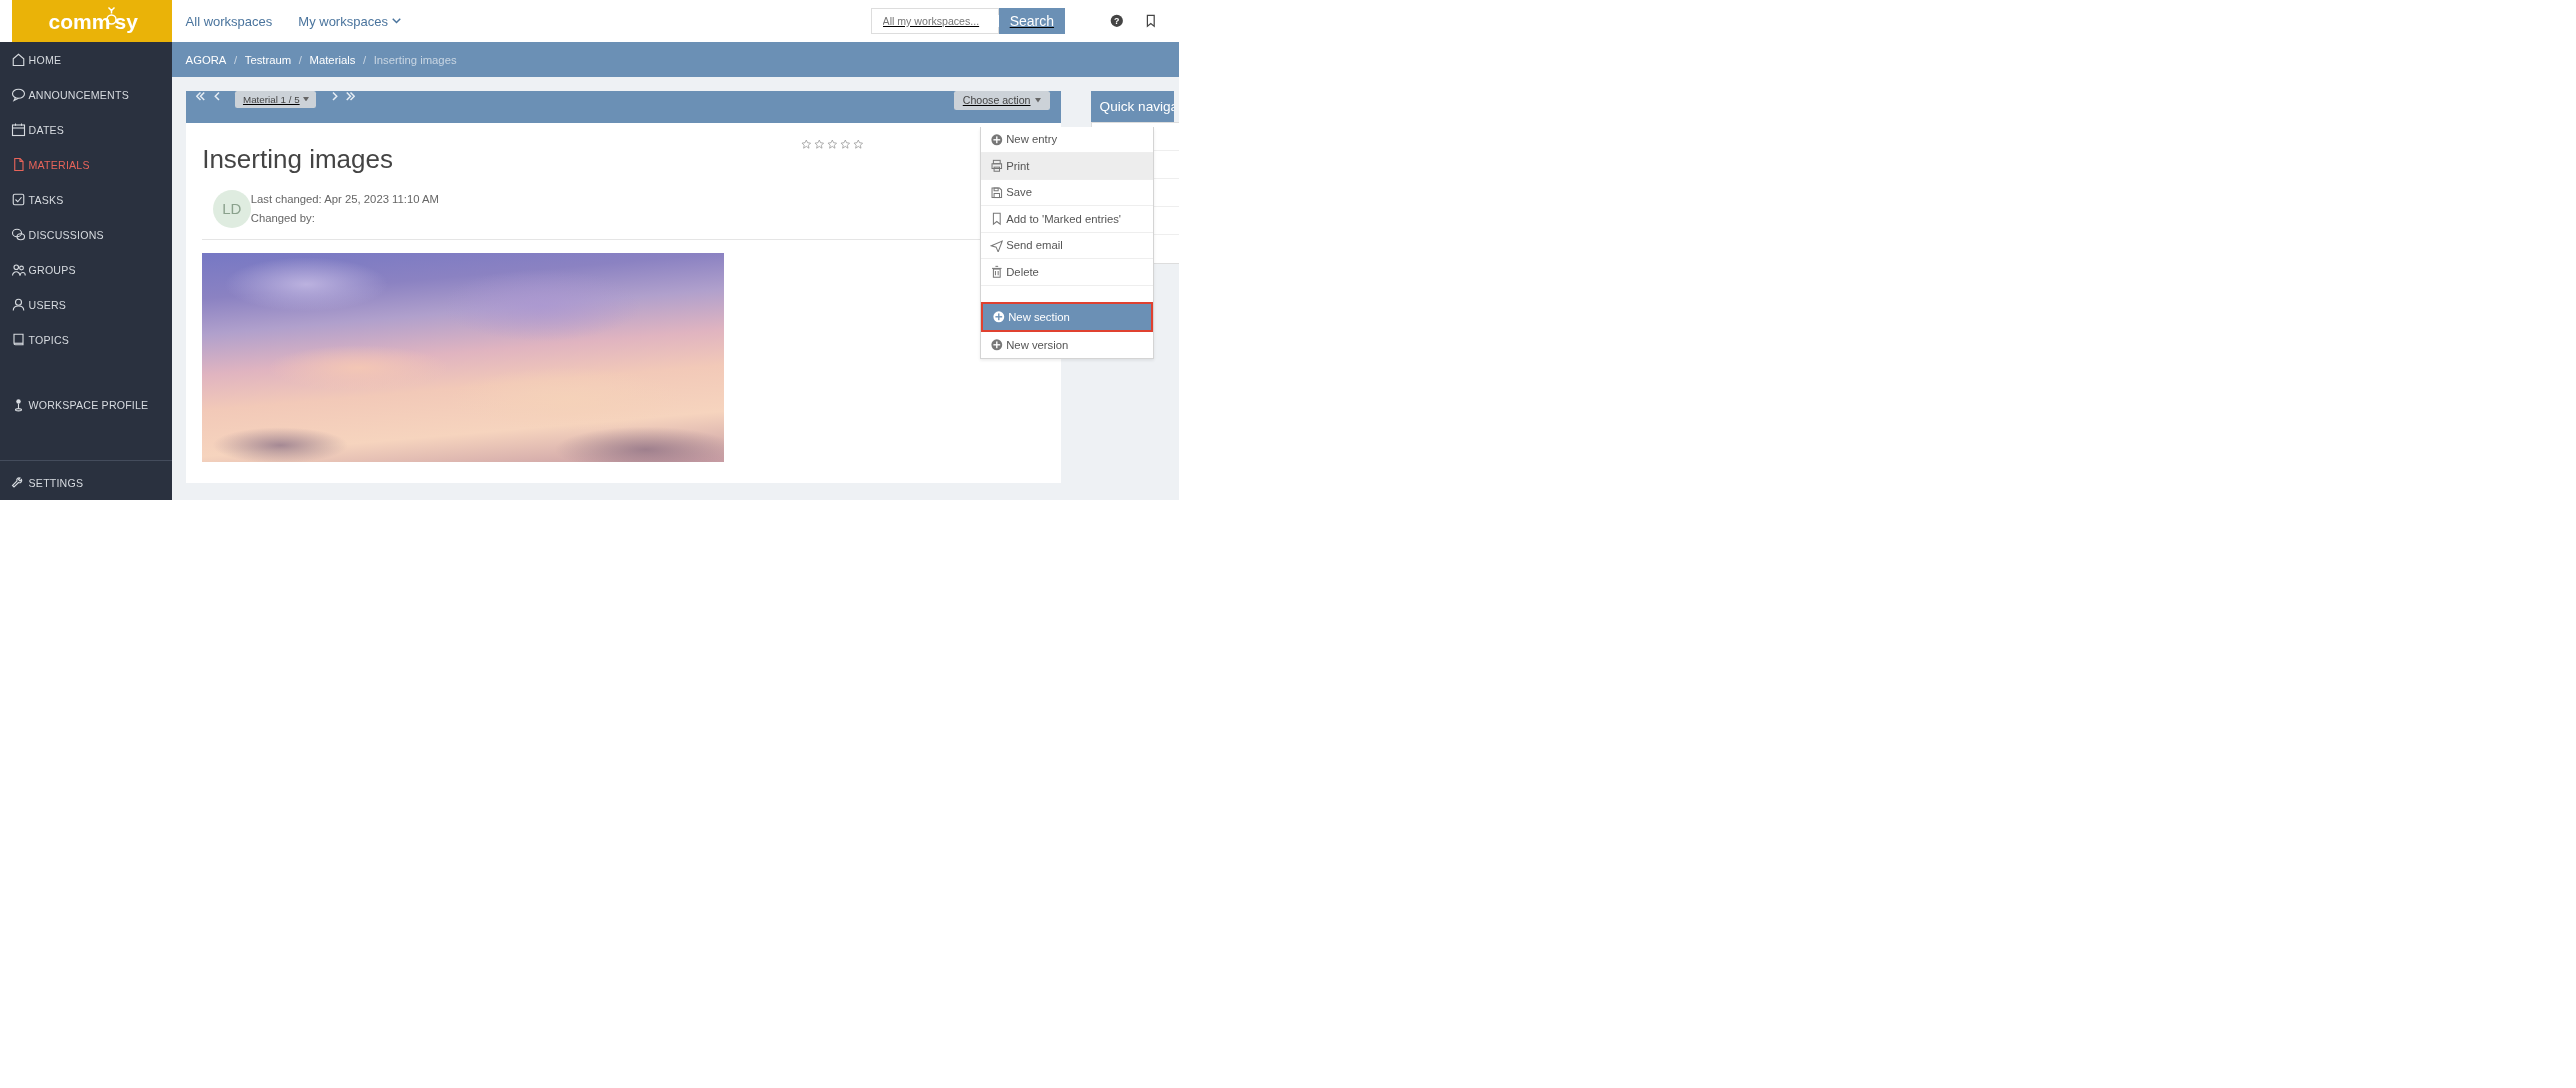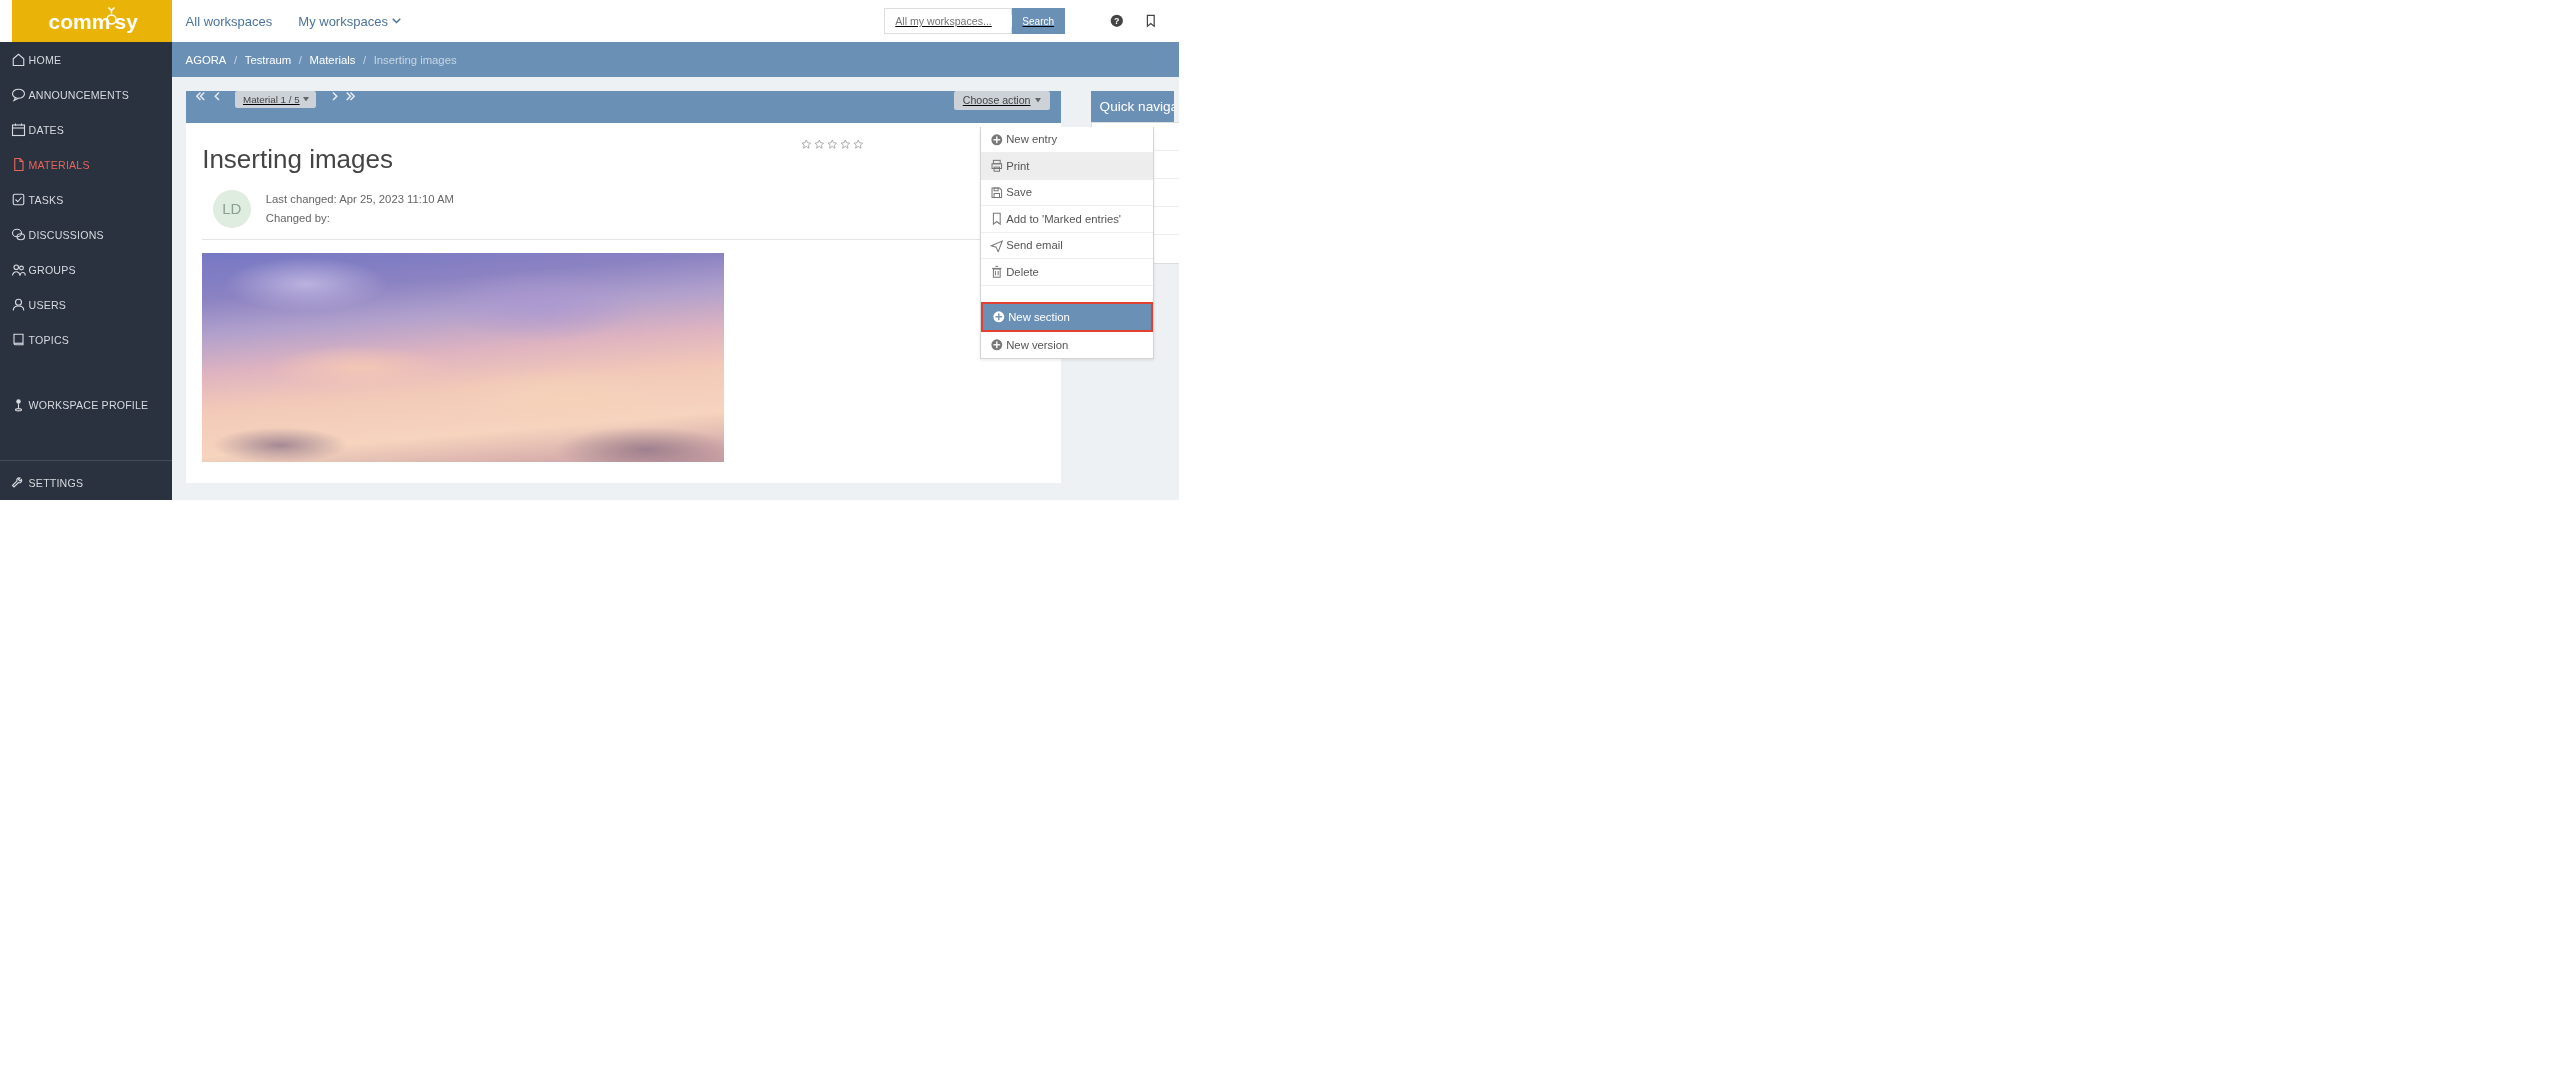--- a/index.html
+++ b/index.html
@@ -9,21 +9,21 @@
 .logo-bar svg { width: 106px; height: 30px; }
 
 .top-nav { position: absolute; left: 172px; top: 0; right: 0; height: 42px; background: #fff; display: flex; align-items: center; padding: 0 13.6px; }
 .top-link { color: #4a749d; font-size: 13px; margin-right: 26px; cursor: pointer; display: flex; align-items: center; gap: 4.5px; }
 .top-link .chev { width: 9px; height: 6px; }
 
 .search-wrap { margin-left: auto; display: flex; align-items: flex-end; gap: 0; text-decoration: underline; }
 .search-input-wrap { display: flex; align-items: center; border: 0.8px solid #ddd; height: 26px; padding: 0 6px; width: 128px; }
 .search-input { border: none; outline: none; font-size: 10.6px; color: #aaa; flex: 1; }
 .search-icon { width: 10.6px; height: 10.6px; fill: #bbb; margin-right: 4.5px; }
-.search-btn { background: #6b90b5; color: #fff; border: none; height: 26px; padding: 0 10.6px; font-size: 10px; cursor: pointer; }
+.search-btn { background: #6b90b5; color: #fff; border: none; height: 26px; padding: 0 10.6px; font-size: 14px; cursor: pointer; }
 .top-icons { display: flex; align-items: center; gap: 21px; margin-left: 45px; margin-right: 7.6px; }
 .top-icon { width: 13.6px; height: 13.6px; fill: #444; }
 
 .sidebar { position: absolute; left: 0; top: 42px; bottom: 0; width: 172px; background: #2a313f; color: #d7dbe0; display: flex; flex-direction: column; }
 .side-item { display: flex; align-items: center; gap: 3px; padding: 0 10.6px; height: 35px; font-size: 10.6px; letter-spacing: 0.2px; cursor: pointer; }
 .side-item.active { color: #e8645a; }
 .side-icon { width: 15px; height: 15px; flex-shrink: 0; }
 .side-item.active .side-icon { stroke: #e8645a; fill: none; }
 .side-icon-stroke { stroke: #d7dbe0; fill: none; stroke-width: 1.5; }
 .side-spacer { flex: 1; }
@@ -44,21 +44,21 @@
 .pager-badge svg { width: 6px; height: 4.5px; }
 .spacer { flex: 1; }
 .choose-action { background: #ccd2d8; color: #444; font-size: 10.6px; padding: 3.8px 9px; border-radius: 2.3px; display: flex; align-items: center; gap: 4.5px; cursor: pointer; }
 .choose-action svg { width: 6px; height: 4.5px; }
 
 .card-body { padding: 21px 16.6px; }
 .page-title { font-size: 26px; color: #444; font-weight: 400; margin-bottom: 15px; }
 .stars { position: absolute; top: 48px; right: 197px; display: flex; gap: 2.3px; }
 .stars svg { width: 10.6px; height: 10.6px; fill: none; stroke: #999; stroke-width: 1.5; }
 
-.meta-row { display: flex; align-items: center; gap: 15px; margin-bottom: 9px; }
+.meta-row { display: flex; align-items: center; margin-bottom: 9px; }
 .avatar { width: 38px; height: 38px; border-radius: 50%; background: #dfece0; color: #8aa18c; display: flex; align-items: center; justify-content: center; font-size: 15px; margin-left: 10.6px; }
 .meta-text { font-size: 11.3px; color: #666; line-height: 1.7; }
 
 .hr { border-top: 0.8px solid #e5e5e5; margin: 10.6px 0 13.6px; }
 .desc-title { color: #4a749d; font-size: 15px; margin-bottom: 15px; }
 .sky-img { width: 522px; height: 209px; background: linear-gradient(175deg,#7678c4 0%,#8b82c2 18%,#b0a0cc 32%,#e0b4c0 48%,#f2c9b8 62%,#f6d4be 80%,#c79ca3 100%); position: relative; overflow: hidden; }
 .sky-img::before { content:""; position:absolute; inset:0; background:
   radial-gradient(ellipse 136px 45px at 20% 15%, rgba(200,190,230,0.8), transparent 60%),
   radial-gradient(ellipse 166px 60px at 65% 25%, rgba(170,150,210,0.7), transparent 60%),
   radial-gradient(ellipse 151px 38px at 30% 55%, rgba(245,200,180,0.9), transparent 60%),

